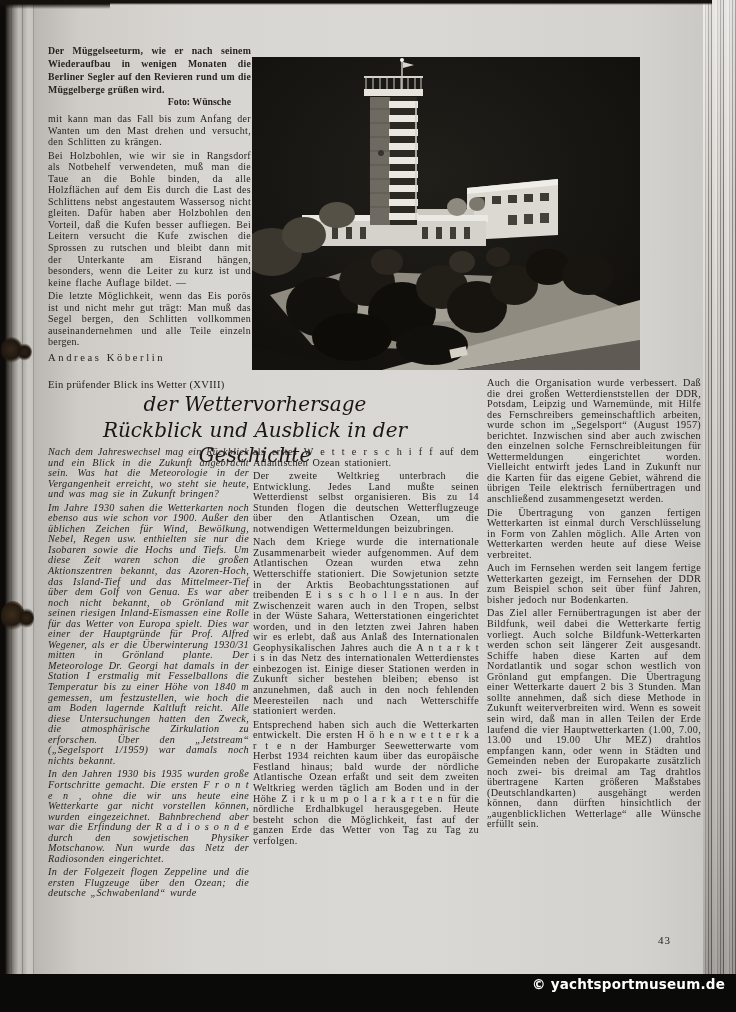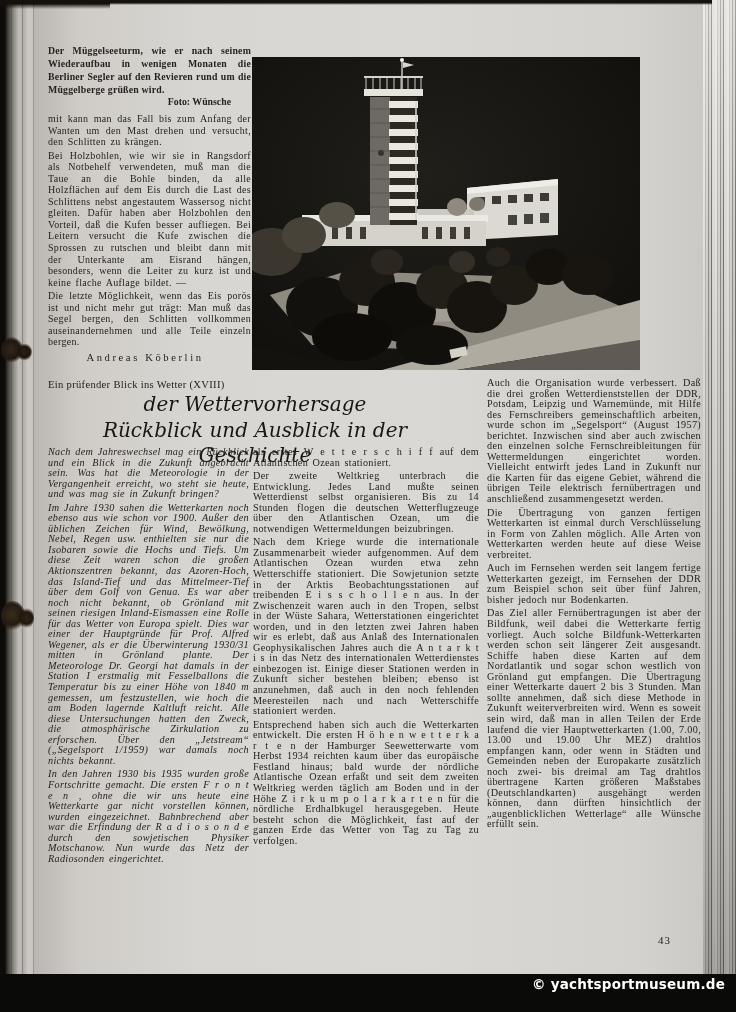--- a/index.html
+++ b/index.html
@@ -27,21 +27,21 @@
   #blob1b{left:17px;top:343px;width:15px;height:18px;background:radial-gradient(circle at 50% 50%,#2c2115 0%,#1d150e 48%,rgba(29,21,14,0) 75%);}
   #blob2a{left:1px;top:601px;width:24px;height:30px;background:radial-gradient(circle at 45% 45%,#3b2d1c 0%,#241a10 50%,rgba(36,26,16,0) 75%);}
   #blob2b{left:19px;top:607px;width:15px;height:22px;background:radial-gradient(circle at 50% 50%,#302415 0%,#20170e 46%,rgba(32,24,17,0) 75%);}
   
   .bodytext p{margin:0 0 3px;text-align:justify;font-size:10.2px;line-height:10.55px;
     letter-spacing:.3px;word-spacing:1.6px;hyphens:auto;-webkit-hyphens:auto;}
   #caption{left:48px;top:44px;width:203px;font-weight:bold;font-size:9.8px;line-height:13px;text-align:justify;letter-spacing:.2px;}
   #caption-credit{left:48px;top:96px;width:203px;font-weight:bold;font-size:9.8px;text-align:right;padding-right:20px;box-sizing:border-box;}
   #left-top{left:48px;top:113px;width:203px;}
   #left-top p{font-size:10px;line-height:11.55px;margin:0 0 2px;}
-  #left-signature{left:48px;top:352px;width:203px;text-align:center;letter-spacing:2.6px;font-size:10.6px;padding-right:9px;box-sizing:border-box;}
+  #left-signature{left:48px;top:352px;width:203px;text-align:left;letter-spacing:2.6px;font-size:10.6px;padding-right:9px;box-sizing:border-box;}
   #kicker{left:48px;top:379px;width:414px;font-size:10.6px;letter-spacing:.3px;color:#1f1c18;}
   #title{left:48px;top:392px;width:414px;text-align:center;font-style:italic;
     font-family:"DejaVu Serif","Liberation Serif",serif;font-size:20px;line-height:25.5px;color:#191613;}
   #col1{left:48px;top:447px;width:201px;font-style:italic;}
   #col2{left:253px;top:447px;width:226px;}
   #col3{left:487px;top:378px;width:214px;}
   #page-number{left:618px;top:934px;width:30px;font-size:11px;letter-spacing:1px;color:#24211d;margin-left:40px;}
   
   #photo{left:252px;top:57px;width:388px;height:313px;}
   
@@ -185,20 +185,21 @@
 <div class="abs" id="kicker">Ein prüfender Blick ins Wetter (XVIII)</div>
 <div class="abs" id="title">
   <div>der Wettervorhersage</div>
   <div>Rückblick und Ausblick in der Geschichte</div>
 </div>
 
 <div class="abs bodytext" id="col1">
     <p>Nach dem Jahreswechsel mag ein Rückblick und ein Blick in die Zukunft angebracht sein. Was hat die Meteorologie in der Vergangenheit erreicht, wo steht sie heute, und was mag sie in Zukunft bringen?</p>
     <p>Im Jahre 1930 sahen die Wetterkarten noch ebenso aus wie schon vor 1900. Außer den üblichen Zeichen für Wind, Bewölkung, Nebel, Regen usw. enthielten sie nur die Isobaren sowie die Hochs und Tiefs. Um diese Zeit waren schon die großen Aktionszentren bekannt, das Azoren-Hoch, das Island-Tief und das Mittelmeer-Tief über dem Golf von Genua. Es war aber noch nicht bekannt, ob Grönland mit seinen riesigen Inland-Eismassen eine Rolle für das Wetter von Europa spielt. Dies war einer der Hauptgründe für Prof. Alfred Wegener, als er die Überwinterung 1930/31 mitten in Grönland plante. Der Meteorologe Dr. Georgi hat damals in der Station I erstmalig mit Fesselballons die Temperatur bis zu einer Höhe von 1840 m gemessen, um festzustellen, wie hoch die am Boden lagernde Kaltluft reicht. Alle diese Untersuchungen hatten den Zweck, die atmosphärische Zirkulation zu erforschen. Über den „Jetstream“ („Segelsport 1/1959) war damals noch nichts bekannt.</p>
     <p>In den Jahren 1930 bis 1935 wurden große Fortschritte gemacht. Die ersten F r o n t e n , ohne die wir uns heute eine Wetterkarte gar nicht vorstellen können, wurden eingezeichnet. Bahnbrechend aber war die Erfindung der R a d i o s o n d e durch den sowjetischen Physiker Motschanow. Nun wurde das Netz der Radiosonden eingerichtet.</p>
+    <p>In der Folgezeit flogen Zeppeline und die ersten Flugzeuge über den Ozean; die deutsche „Schwabenland“ wurde</p>
   </div>
 <div class="abs bodytext" id="col2">
     <p>als erstes W e t t e r s c h i f f auf dem Atlantischen Ozean stationiert.</p>
     <p>Der zweite Weltkrieg unterbrach die Entwicklung. Jedes Land mußte seinen Wetterdienst selbst organisieren. Bis zu 14 Stunden flogen die deutschen Wetterflugzeuge über den Atlantischen Ozean, um die notwendigen Wettermeldungen beizubringen.</p>
     <p>Nach dem Kriege wurde die internationale Zusammenarbeit wieder aufgenommen. Auf dem Atlantischen Ozean wurden etwa zehn Wetterschiffe stationiert. Die Sowjetunion setzte in der Arktis Beobachtungsstationen auf treibenden E i s s c h o l l e n aus. In der Zwischenzeit waren auch in den Tropen, selbst in der Wüste Sahara, Wetterstationen eingerichtet worden, und in den letzten zwei Jahren haben wir es erlebt, daß aus Anlaß des Internationalen Geophysikalischen Jahres auch die A n t a r k t i s in das Netz des internationalen Wetterdienstes einbezogen ist. Einige dieser Stationen werden in Zukunft sicher bestehen bleiben; ebenso ist anzunehmen, daß auch in den noch fehlenden Meeresteilen nach und nach Wetterschiffe stationiert werden.</p>
     <p>Entsprechend haben sich auch die Wetterkarten entwickelt. Die ersten H ö h e n w e t t e r k a r t e n der Hamburger Seewetterwarte vom Herbst 1934 reichten kaum über das europäische Festland hinaus; bald wurde der nördliche Atlantische Ozean erfaßt und seit dem zweiten Weltkrieg werden täglich am Boden und in der Höhe Z i r k u m p o l a r k a r t e n für die nördliche Erdhalbkugel herausgegeben. Heute besteht schon die Möglichkeit, fast auf der ganzen Erde das Wetter von Tag zu Tag zu verfolgen.</p>
   </div>
 <div class="abs bodytext" id="col3">
     <p>Auch die Organisation wurde verbessert. Daß die drei großen Wetterdienststellen der DDR, Potsdam, Leipzig und Warnemünde, mit Hilfe des Fernschreibers gemeinschaftlich arbeiten, wurde schon im „Segelsport“ (August 1957) berichtet. Inzwischen sind aber auch zwischen den einzelnen solche Fernschreibleitungen für Wettermeldungen eingerichtet worden. Vielleicht entwirft jedes Land in Zukunft nur die Karten für das eigene Gebiet, während die übrigen Teile elektrisch fernübertragen und anschließend zusammengesetzt werden.</p>
     <p>Die Übertragung von ganzen fertigen Wetterkarten ist einmal durch Verschlüsselung in Form von Zahlen möglich. Alle Arten von Wetterkarten werden heute auf diese Weise verbreitet.</p>

